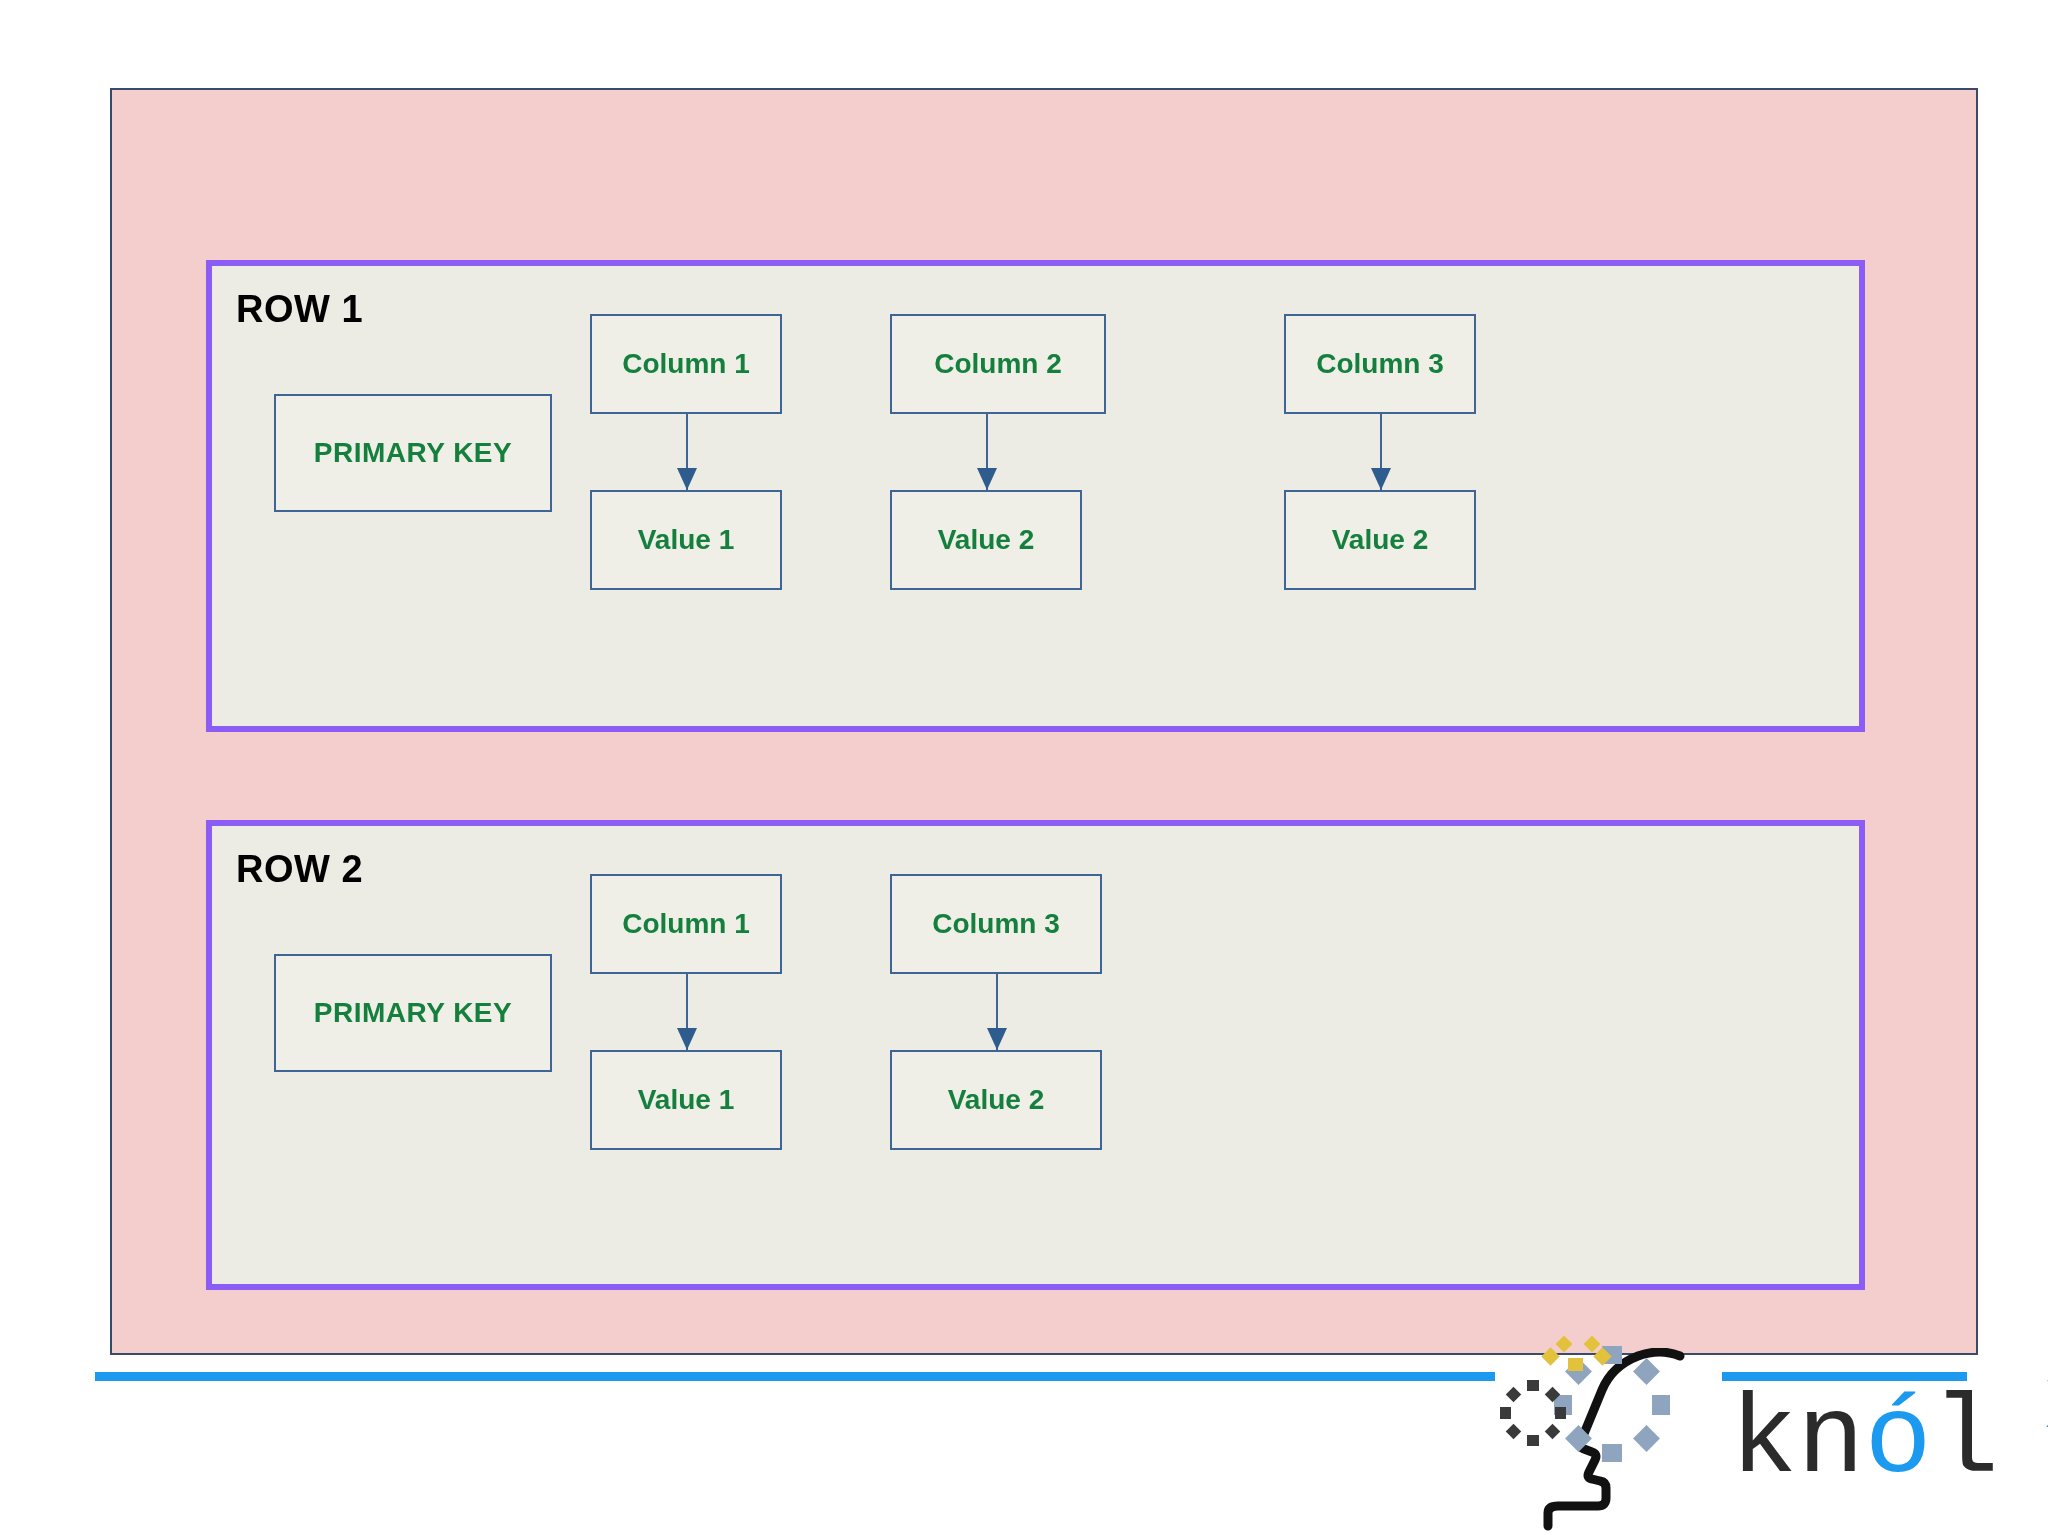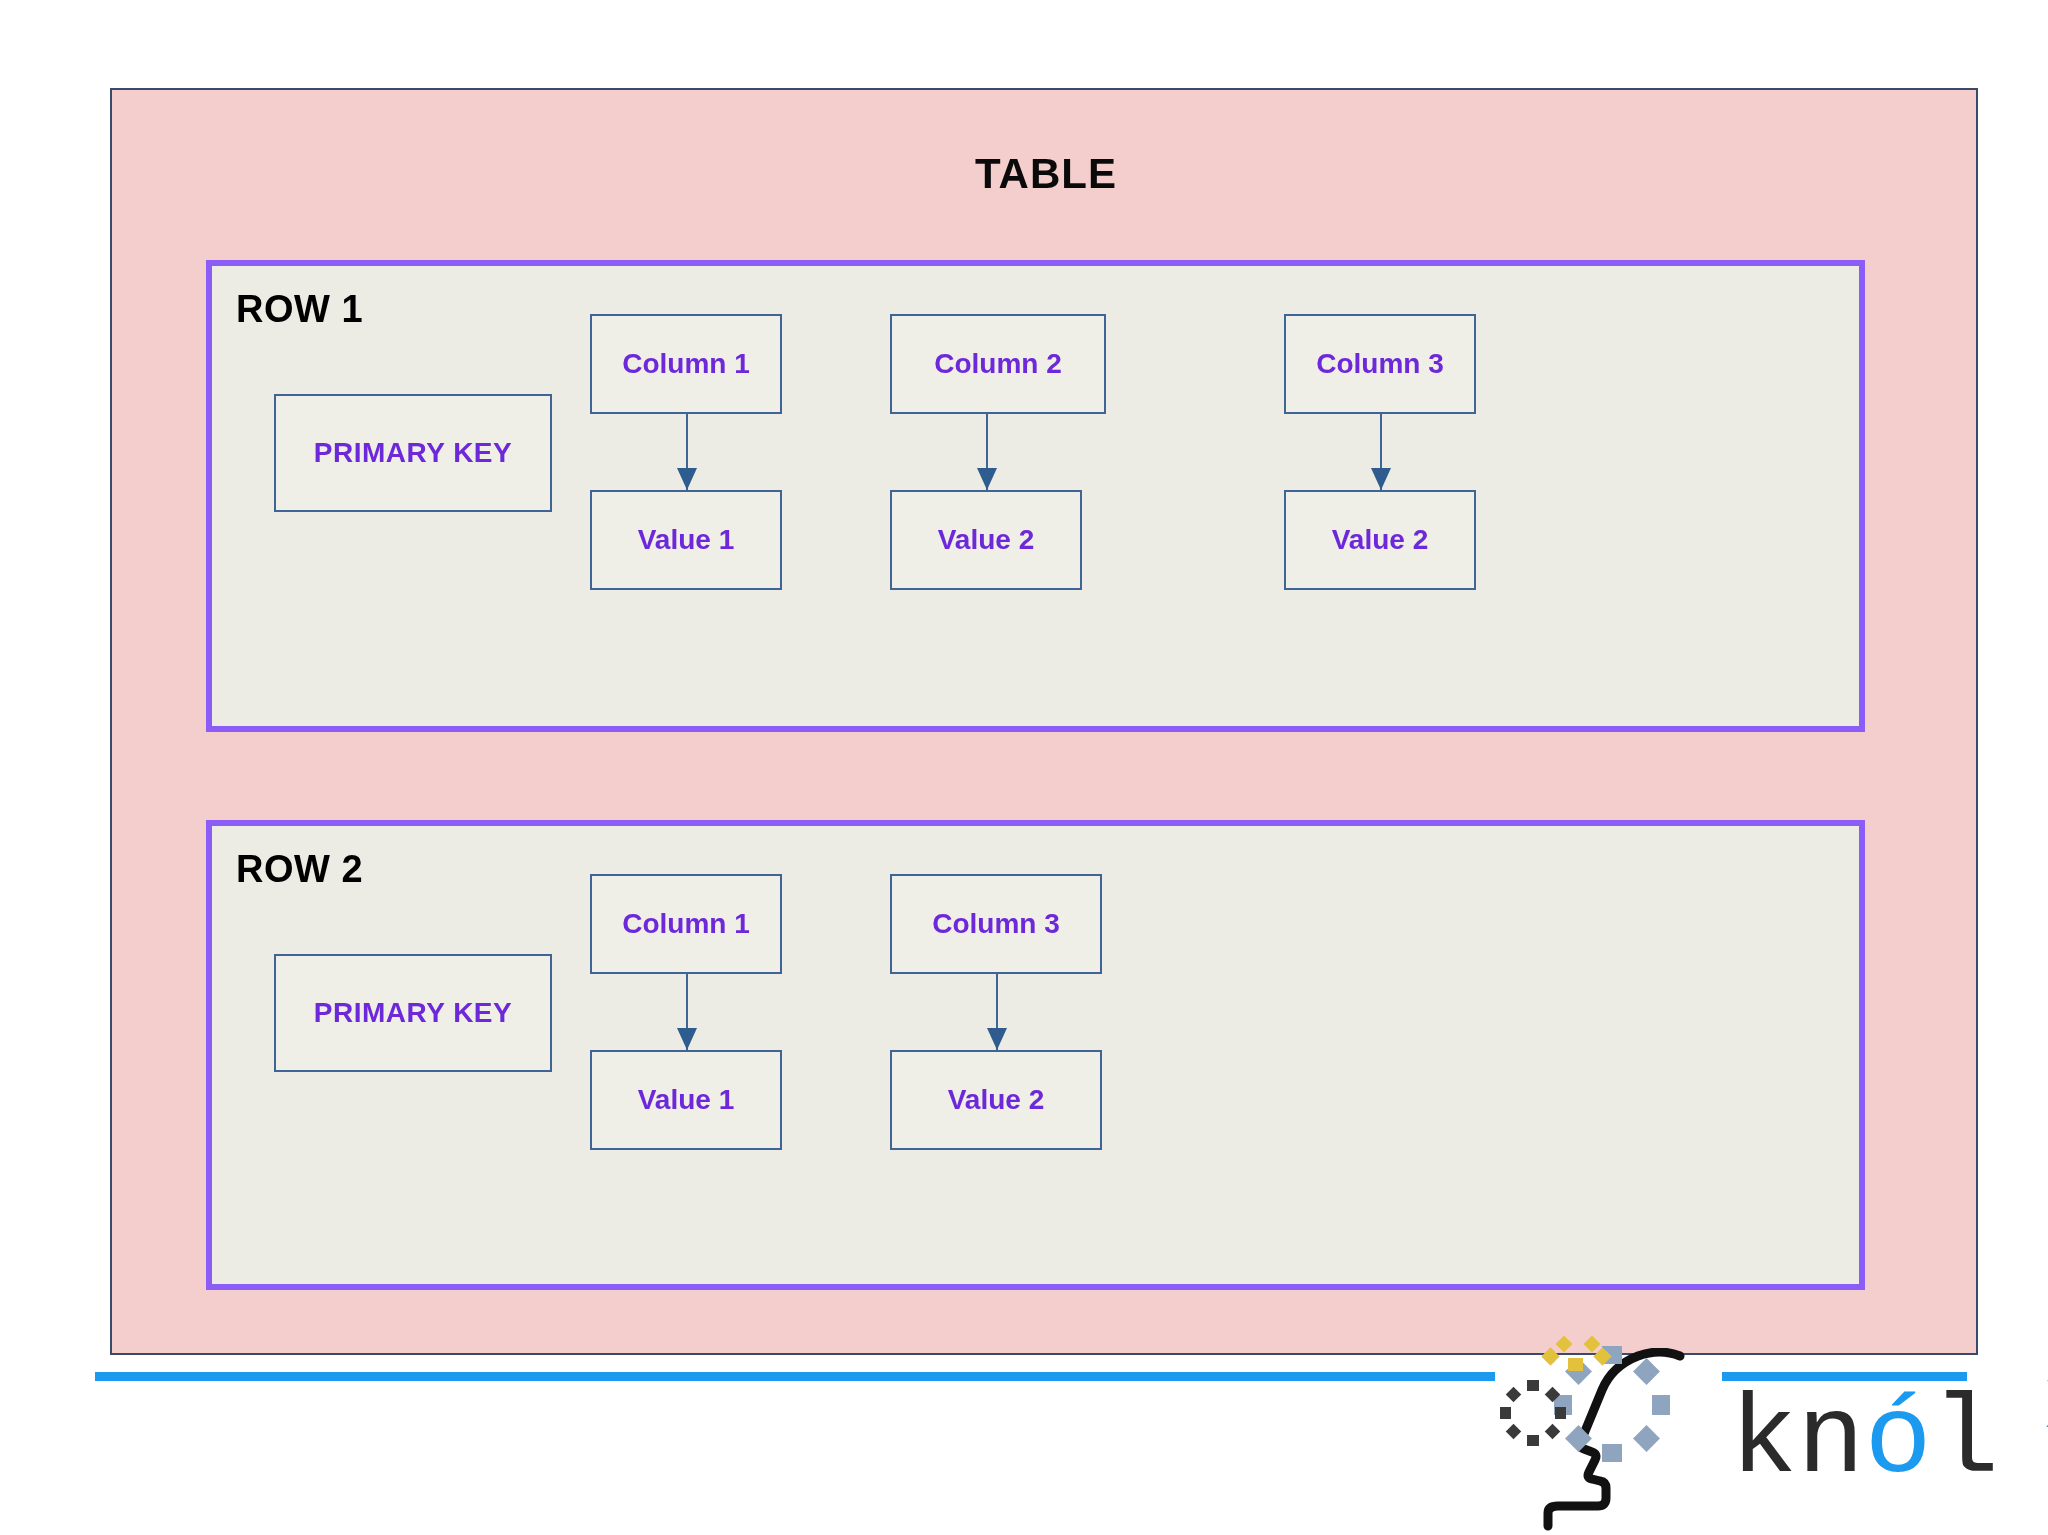--- a/index.html
+++ b/index.html
@@ -49,21 +49,21 @@
     letter-spacing:0.5px;
   }
 
   
   .node{
     position:absolute;
     background:#efeee7;
     border:2px solid #3f6596;
     box-sizing:border-box;
     display:flex;align-items:center;justify-content:center;
-    font-weight:bold;color:#6d28d9;
+    font-weight:bold;color:#15803d;
     text-align:center;
   }
   .node.pk{font-size:28px;letter-spacing:0.5px;}
   .node.col{font-size:28px;}
   .node.val{font-size:28px;}
 
   
   .arrow{position:absolute;}
   .arrow .shaft{
     position:absolute;left:0;top:0;
@@ -117,21 +117,20 @@
     line-height:1;
   }
 </style>
 </head>
 <body>
 
 <div id="stage">
 
   <div class="table-box">
 
-    <div class="table-title">TABLE</div>
 
     <div class="row-box" id="row-1">
 
       <div class="row-label">ROW 1</div>
 
       <div class="node pk" style="left:62px;top:128px;width:278px;height:118px;">PRIMARY KEY</div>
 
       <div class="node col" style="left:378px;top:48px;width:192px;height:100px;">Column 1</div>
       <div class="arrow" style="left:474px;top:148px;height:76px;">
         <div class="shaft" style="height:76px;"></div>

